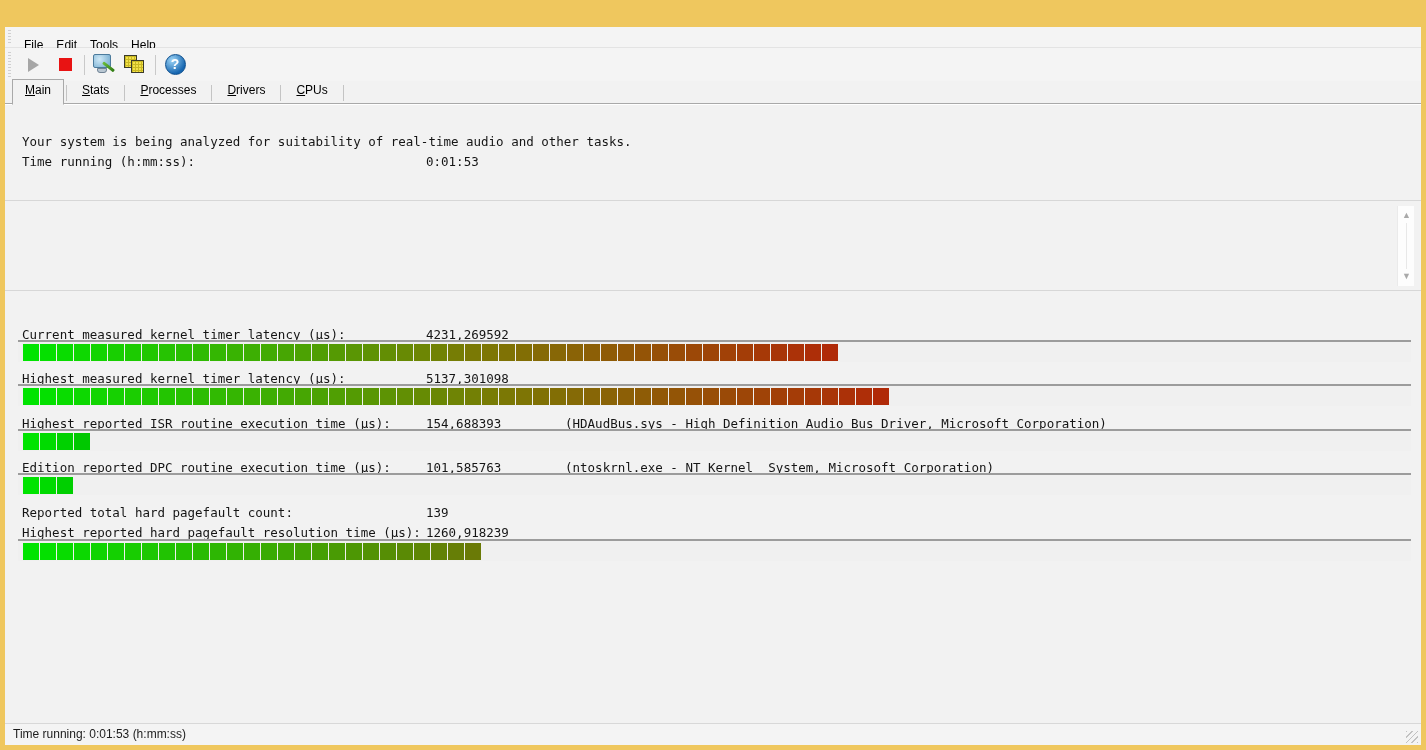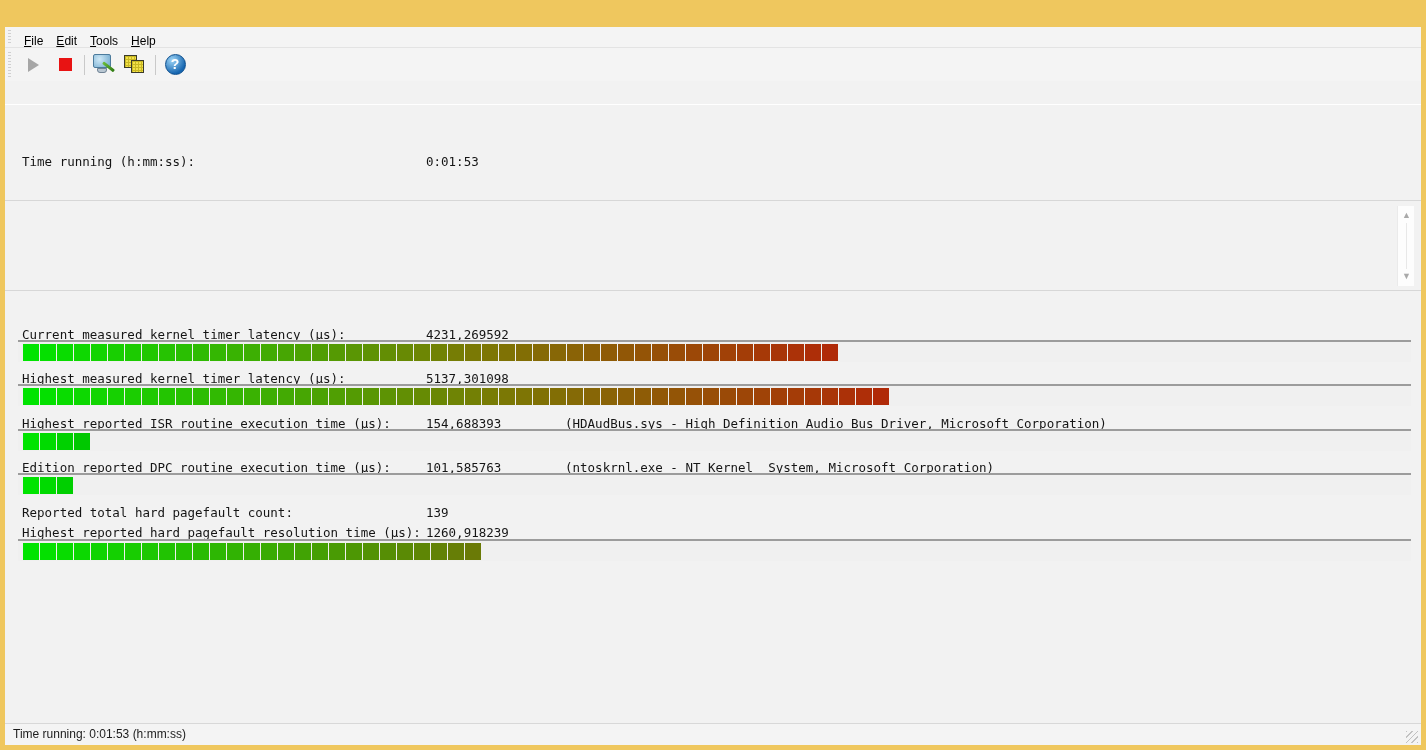--- a/index.html
+++ b/index.html
@@ -114,21 +114,21 @@
     position: absolute;
     left: 3px; top: 3px;
     width: 3px; height: 15px;
     background-image: repeating-linear-gradient(to bottom,#cfcfcf 0 1px, transparent 1px 3px);
   }
   .menu-items {
     position: absolute;
     left: 13px; top: 0;
     display: flex;
     height: 27px;
-    align-items: center;
+    align-items: flex-end;
   }
   .menu-item {
     font-size: 12px;
     color: #000;
     padding: 2px 7px 2px 6px;
     cursor: default;
   }
   .menu-item u { text-decoration: underline; }
 
   
@@ -455,24 +455,39 @@
               <i class="chip c2"></i>
           </span>
         </div>
         <div class="tb-sep"></div>
         <div class="tb-btn">
           <span class="ico-help">?</span>
         </div>
       </div>
     </div>
 
+    <div class="tabstrip">
+      <div class="tabs">
+        <div class="tab active"><u>M</u>ain</div>
+        <div class="tab-div"></div>
+        <div class="tab"><u>S</u>tats</div>
+        <div class="tab-div"></div>
+        <div class="tab"><u>P</u>rocesses</div>
+        <div class="tab-div"></div>
+        <div class="tab"><u>D</u>rivers</div>
+        <div class="tab-div"></div>
+        <div class="tab"><u>C</u>PUs</div>
+        <div class="tab-div"></div>
+      </div>
+    </div>
 
     <div class="panel">
 
       <div class="sec-top">
+        <div class="mono line-analyzed">Your system is being analyzed for suitability of real-time audio and other tasks.</div>
         <div class="mono line-timelabel">Time running (h:mm:ss):</div>
         <div class="mono line-timeval">0:01:53</div>
       </div>
 
       <div class="sec-msg">
         <div class="msg-scroll">
           <div class="arrow up">▲</div>
           <div class="track"></div>
           <div class="arrow down">▼</div>
         </div>

